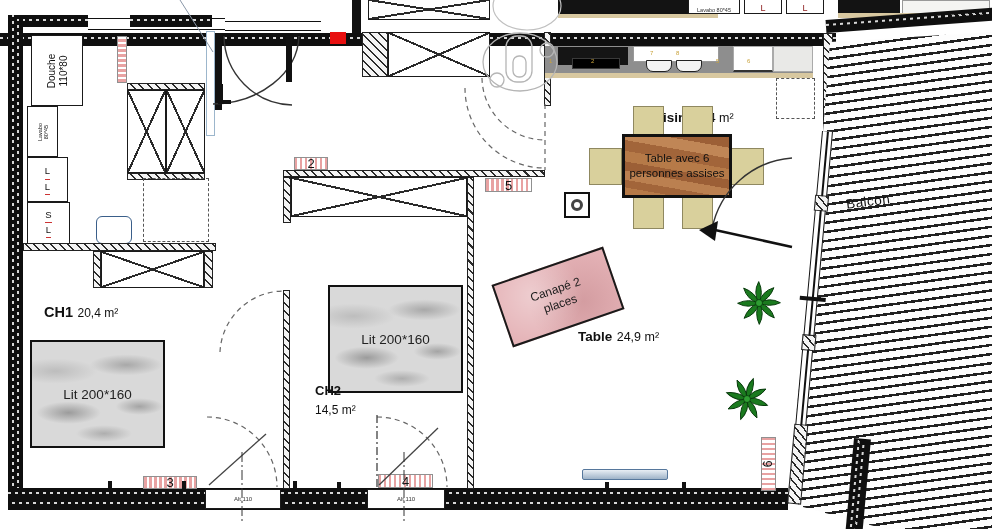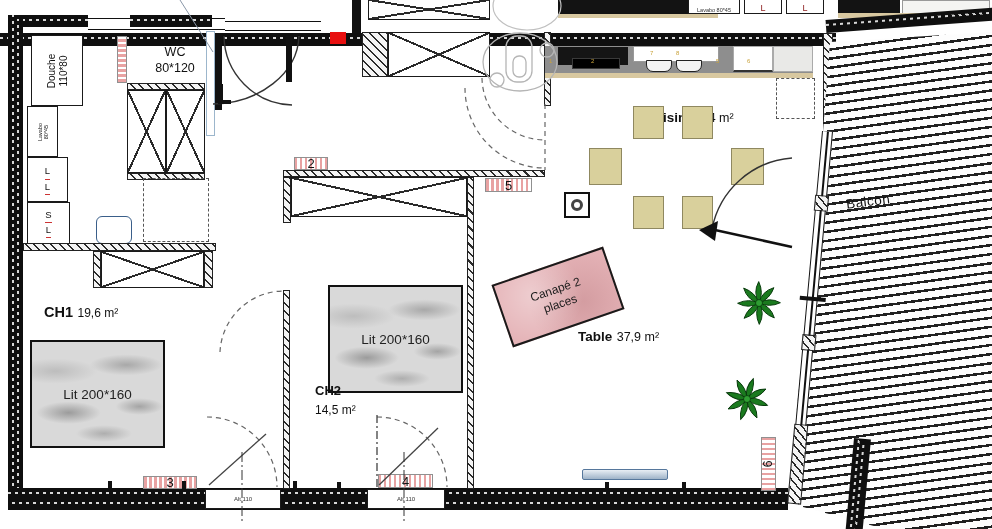--- a/index.html
+++ b/index.html
@@ -101,24 +101,20 @@
     <span style="border-bottom:1.6px solid #c33;">L</span>
     <span style="border-bottom:1.6px solid #c33;">L</span>
   </div>
   <div class="abs whitebox" style="left:27px;top:202px;width:43px;height:42px;display:flex;flex-direction:column;align-items:center;justify-content:center;font-size:9.5px;line-height:1.5;">
     <span style="border-bottom:1.6px solid #c33;">S</span>
     <span style="border-bottom:1.6px solid #c33;">L</span>
   </div>
 
   <div class="abs rad rad-v" style="left:117px;top:36px;width:10px;height:47px;"></div>
 
-  <div class="abs" style="left:133px;top:38px;width:84px;height:44px;display:flex;flex-direction:column;align-items:center;justify-content:center;font-size:12.5px;line-height:1.3;">
-    <span>WC</span>
-    <span>80*120</span>
-  </div>
 
   <div class="abs" style="left:206px;top:31px;width:9px;height:105px;background:#fff;border:1.5px solid #9cb6cc;box-sizing:border-box;"></div>
   <div class="abs" style="left:215px;top:33px;width:7px;height:77px;background:#111;"></div>
 
   <div class="abs hatch" style="left:127px;top:83px;width:78px;height:7px;"></div>
   <div class="abs xbox" style="left:127px;top:90px;width:39px;height:83px;"></div>
   <div class="abs xbox" style="left:166px;top:90px;width:39px;height:83px;"></div>
   <div class="abs hatch" style="left:127px;top:173px;width:78px;height:7px;"></div>
 
   <div class="abs" style="left:96px;top:216px;width:34px;height:26px;border:1.5px solid #3a5f8a;border-radius:6px;background:#fff;"></div>
@@ -143,21 +139,21 @@
   <div class="abs rad" style="left:485px;top:178px;width:47px;height:14px;">
       <span>5</span>
     </div>
 
   <div class="abs hatch" style="left:93px;top:251px;width:8px;height:37px;"></div>
   <div class="abs xbox" style="left:101px;top:251px;width:103px;height:37px;"></div>
   <div class="abs hatch" style="left:204px;top:251px;width:9px;height:37px;"></div>
   <div class="abs hatch" style="left:283px;top:290px;width:7px;height:199px;"></div>
   <div class="lab" style="left:44px;top:303px;">
     <span style="font-size:14.5px;font-weight:bold;">CH1</span>
-    <span style="font-size:12px;">19,6 m²</span>
+    <span style="font-size:12px;">20,4 m²</span>
   </div>
   <div class="abs bed" style="left:30px;top:340px;width:135px;height:108px;">
     <span>Lit 200*160</span>
   </div>
   <div class="abs rad" style="left:143px;top:476px;width:54px;height:13px;">
       <span>3</span>
     </div>
 
   <div class="abs bed" style="left:328px;top:285px;width:135px;height:108px;">
     <span>Lit 200*160</span>
@@ -205,32 +201,37 @@
     <span style="font-size:13.5px;font-weight:bold;">Cuisine</span>
     <span style="font-size:12.5px;">8,4 m²</span>
   </div>
 
   <div class="chair" style="left:633px;top:106px;width:31px;height:33px;"></div>
   <div class="chair" style="left:682px;top:106px;width:31px;height:33px;"></div>
   <div class="chair" style="left:589px;top:148px;width:33px;height:37px;"></div>
   <div class="chair" style="left:731px;top:148px;width:33px;height:37px;"></div>
   <div class="chair" style="left:633px;top:196px;width:31px;height:33px;"></div>
   <div class="chair" style="left:682px;top:196px;width:31px;height:33px;"></div>
+  <div class="abs" style="left:622px;top:134px;width:110px;height:64px;border:3px solid #111;box-sizing:border-box;
+       background:linear-gradient(10deg,#b67a48 0 10%,#a2653a 10% 20%,#bb8050 20% 32%,#9c5f36 32% 44%,#b67a48 44% 58%,#a2653a 58% 72%,#c08656 72% 86%,#9c5f36 86%);
+       display:flex;align-items:center;justify-content:center;">
+    <div style="width:100px;text-align:center;font-size:11.5px;line-height:1.3;color:#101010;">Table avec 6 personnes assises</div>
+  </div>
 
   <div class="abs" style="left:564px;top:192px;width:26px;height:26px;border:2px solid #111;box-sizing:border-box;display:flex;align-items:center;justify-content:center;background:#fff;">
     <div style="width:12px;height:12px;border-radius:50%;border:3.5px solid #444;box-sizing:border-box;"></div>
   </div>
 
   <div class="abs" style="left:499px;top:264px;width:118px;height:66px;transform:rotate(-19deg);background:#e5b3b7;border:2px solid #1a1a1a;box-sizing:border-box;display:flex;align-items:center;justify-content:center;
        background-image:radial-gradient(circle at 30% 35%,rgba(255,255,255,.35),transparent 55%),radial-gradient(circle at 70% 70%,rgba(160,90,95,.25),transparent 60%);">
     <div style="width:84px;text-align:center;font-size:12px;color:#1c1c1c;line-height:1.25;">Canapé 2 places</div>
   </div>
   <div class="lab" style="left:578px;top:327px;">
     <span style="font-size:13.5px;font-weight:bold;">Table</span>
-    <span style="font-size:12.5px;">37,9 m²</span>
+    <span style="font-size:12.5px;">24,9 m²</span>
   </div>
 
   <div class="abs" style="left:582px;top:469px;width:86px;height:11px;border:1.5px solid #56779c;border-radius:2px;background:linear-gradient(180deg,#e8eef4,#9fb3c8);box-sizing:border-box;"></div>
 
   <div class="abs rad rad-v" style="left:761px;top:437px;width:15px;height:54px;">
       <span style="transform:rotate(-90deg);font-size:12px;">6</span>
     </div>
 
   <svg width="992" height="529" viewBox="0 0 992 529">
 

